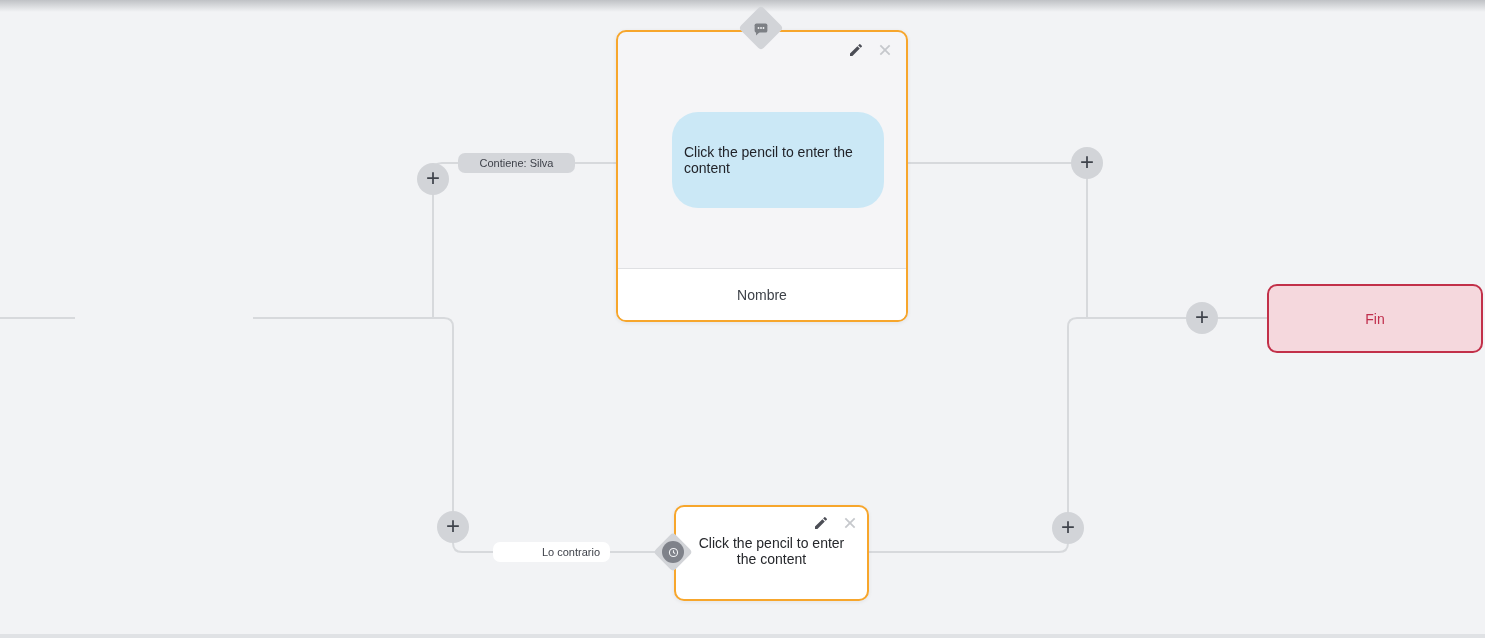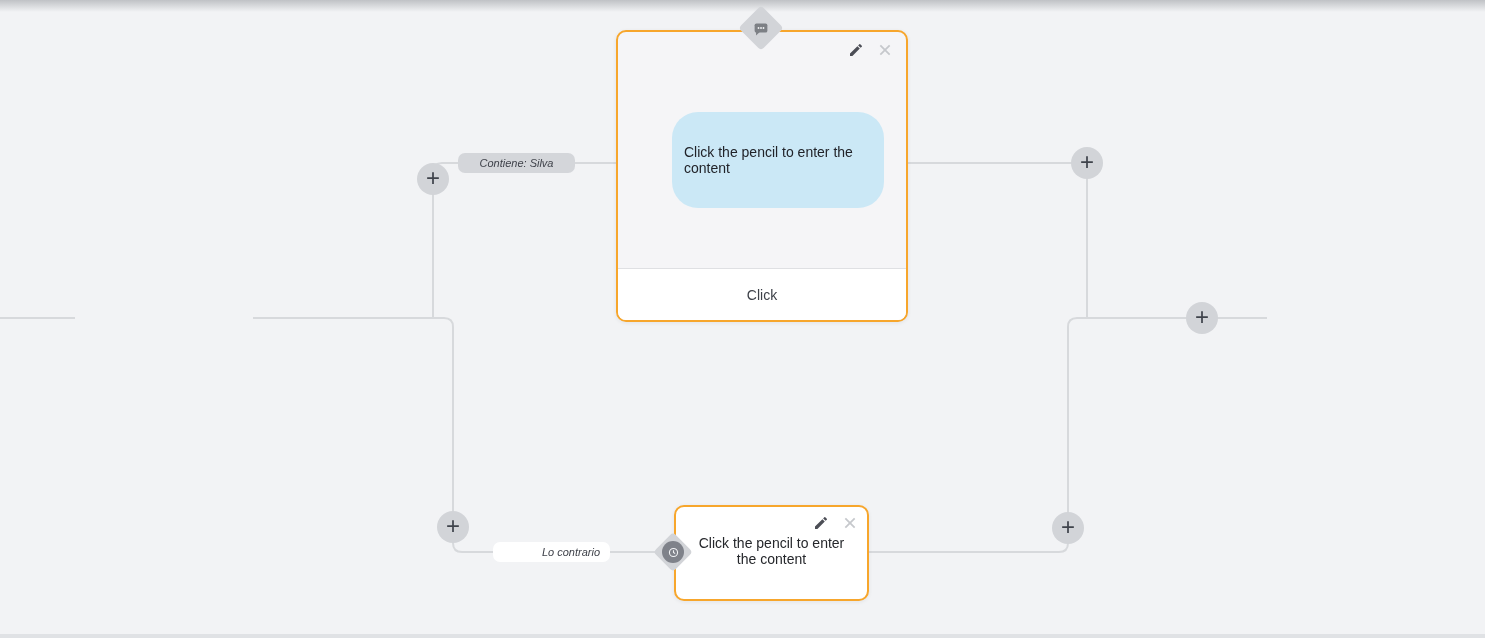--- a/index.html
+++ b/index.html
@@ -28,21 +28,21 @@
     position:absolute; width:32px; height:32px; border-radius:50%;
     background:#d2d4d8; color:#3f434b; z-index:4;
     font-size:24px; font-weight:300; line-height:29px; text-align:center;
     cursor:pointer; user-select:none;
   }
 
   
   .pill {
     position:absolute; height:20px; line-height:20px; border-radius:7px;
     font-size:11px; color:#3f424a; text-align:center; z-index:3;
-    padding:0 10px; white-space:nowrap;font-style:italic;
+    padding:0 10px; white-space:nowrap;
   }
   .pill.gray { background:#d4d6da; }
   .pill.white { background:#ffffff; }
 
   
   .node {
     position:absolute; border-radius:10px; z-index:5;
     box-shadow:0 1px 4px rgba(30,35,45,.07);
   }
   .node-white { background:#ffffff; border:1px solid #e2e3e6; }
@@ -151,21 +151,21 @@
     </div>
     <div class="icon-btn" style="top:10px; right:13px;">
       <svg viewBox="0 0 24 24">
           <path class="x-light" stroke-width="2.6" fill="none" d="M5 5 L19 19 M19 5 L5 19"></path>
         </svg>
     </div>
     <div class="bubble">
       <span>Click the pencil to enter the content</span>
     </div>
     <div class="footer">
-      <span>Click</span>
+      <span>Nombre</span>
     </div>
   </div>
 
   <div class="node node-orange delay">
     <div class="icon-btn" style="top:8px; right:38px;">
       <svg viewBox="0 0 24 24">
           <path class="pencil-dark" stroke-width="0" d="M3 17.4V21h3.6L17.7 9.9l-3.6-3.6L3 17.4zM20.7 7a1 1 0 0 0 0-1.4l-2.3-2.3a1 1 0 0 0-1.4 0l-1.8 1.8 3.7 3.7L20.7 7z"></path>
         </svg>
     </div>
     <div class="icon-btn" style="top:8px; right:9px;">
@@ -179,14 +179,17 @@
         <span class="clock-circle">
           <svg width="13" height="13" viewBox="0 0 24 24" fill="none" stroke="#f2f3f5" stroke-width="2">
             <circle cx="12" cy="12" r="7.5"></circle>
             <path d="M12 8 V12 L15 14"></path>
           </svg>
         </span>
       </span>
     </div>
   </div>
 
+  <div class="end">
+    <span>Fin</span>
+  </div>
 
 </div>
 
 </body></html>

